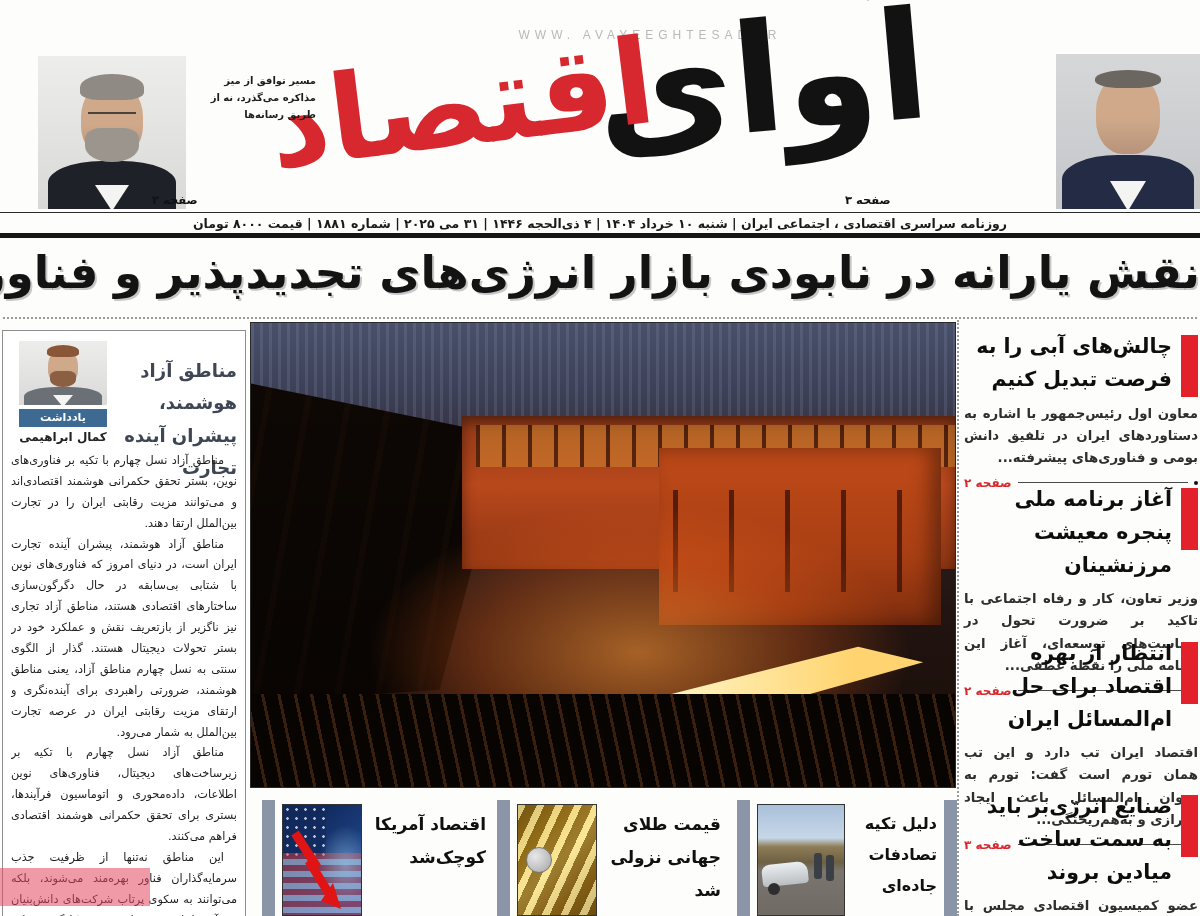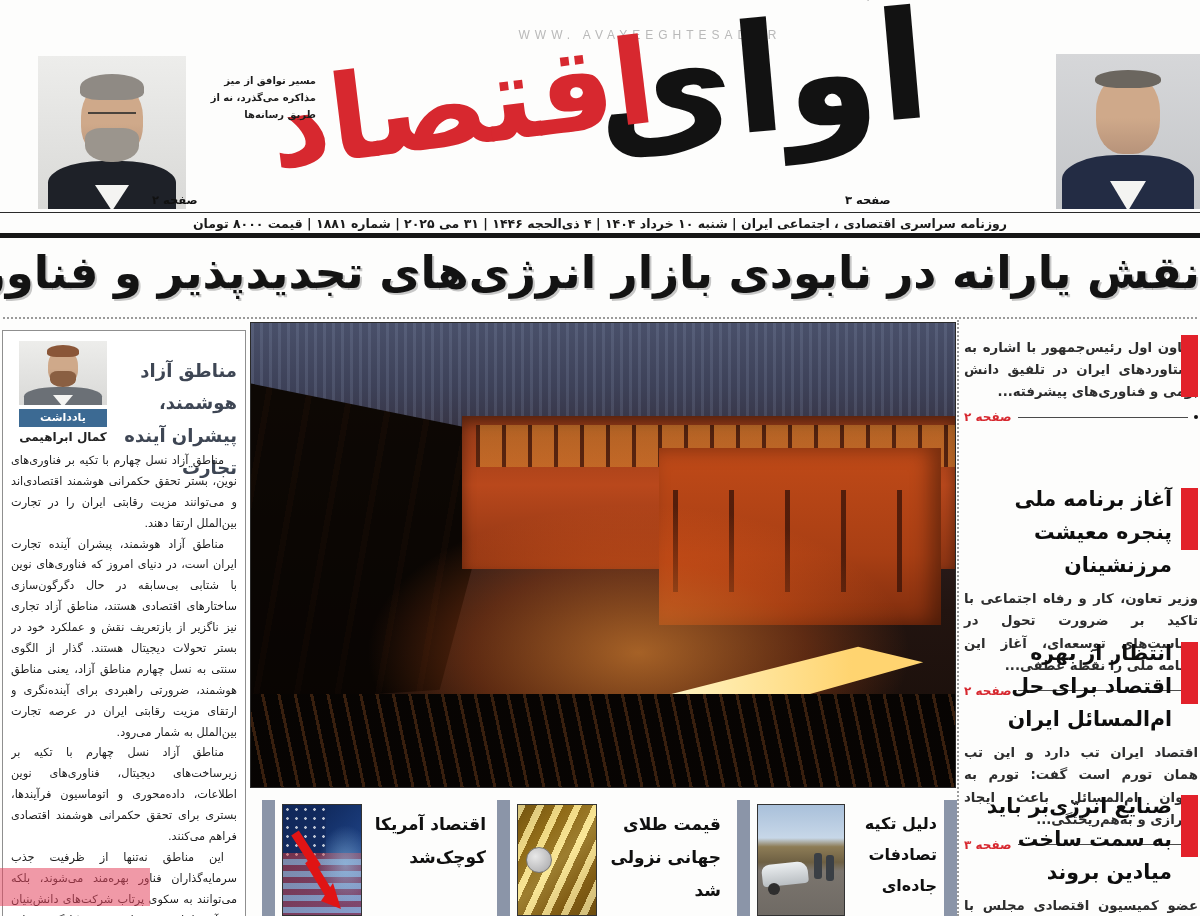--- a/index.html
+++ b/index.html
@@ -218,20 +218,21 @@
     <div class="crash-person" style="left:68px; top:50px;"></div>
   </div>
   <div class="strip-title" style="left:851px; width:86px; font-size:16px;">دلیل تکیه تصادفات جاده‌ای</div>
 
   <div class="vbar" style="left:944px;"></div>
 
   <div class="right-dotted"></div>
 
   <div class="r-item" style="top:330px;">
     <div class="r-marker"></div>
+    <div class="r-title">چالش‌های آبی را به فرصت تبدیل کنیم</div>
     <div class="r-body">معاون اول رئیس‌جمهور با اشاره به دستاوردهای ایران در تلفیق دانش بومی و فناوری‌های پیشرفته...</div>
     <div class="r-pagerow">
       <span class="r-page">صفحه ۲</span>
       <span class="r-line"></span>
       <span class="r-dot"></span>
     </div>
   </div>
 
   <div class="r-item" style="top:483px;">
     <div class="r-marker"></div>

